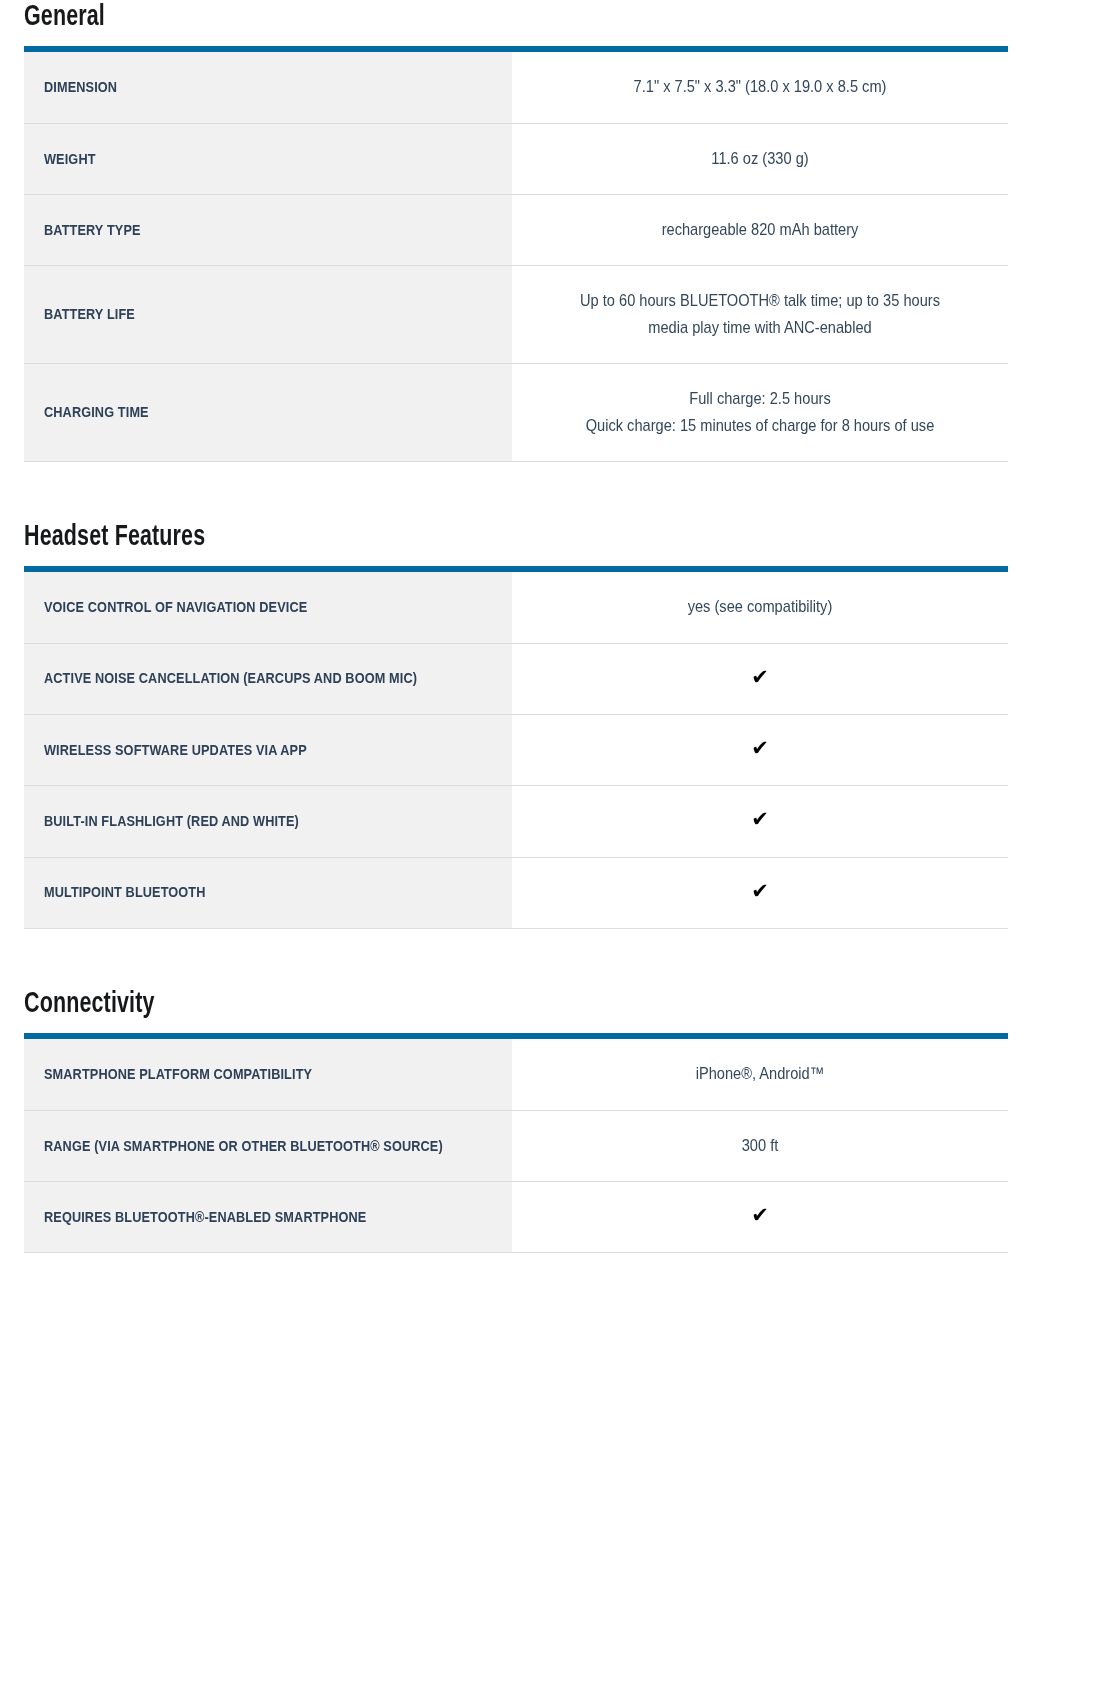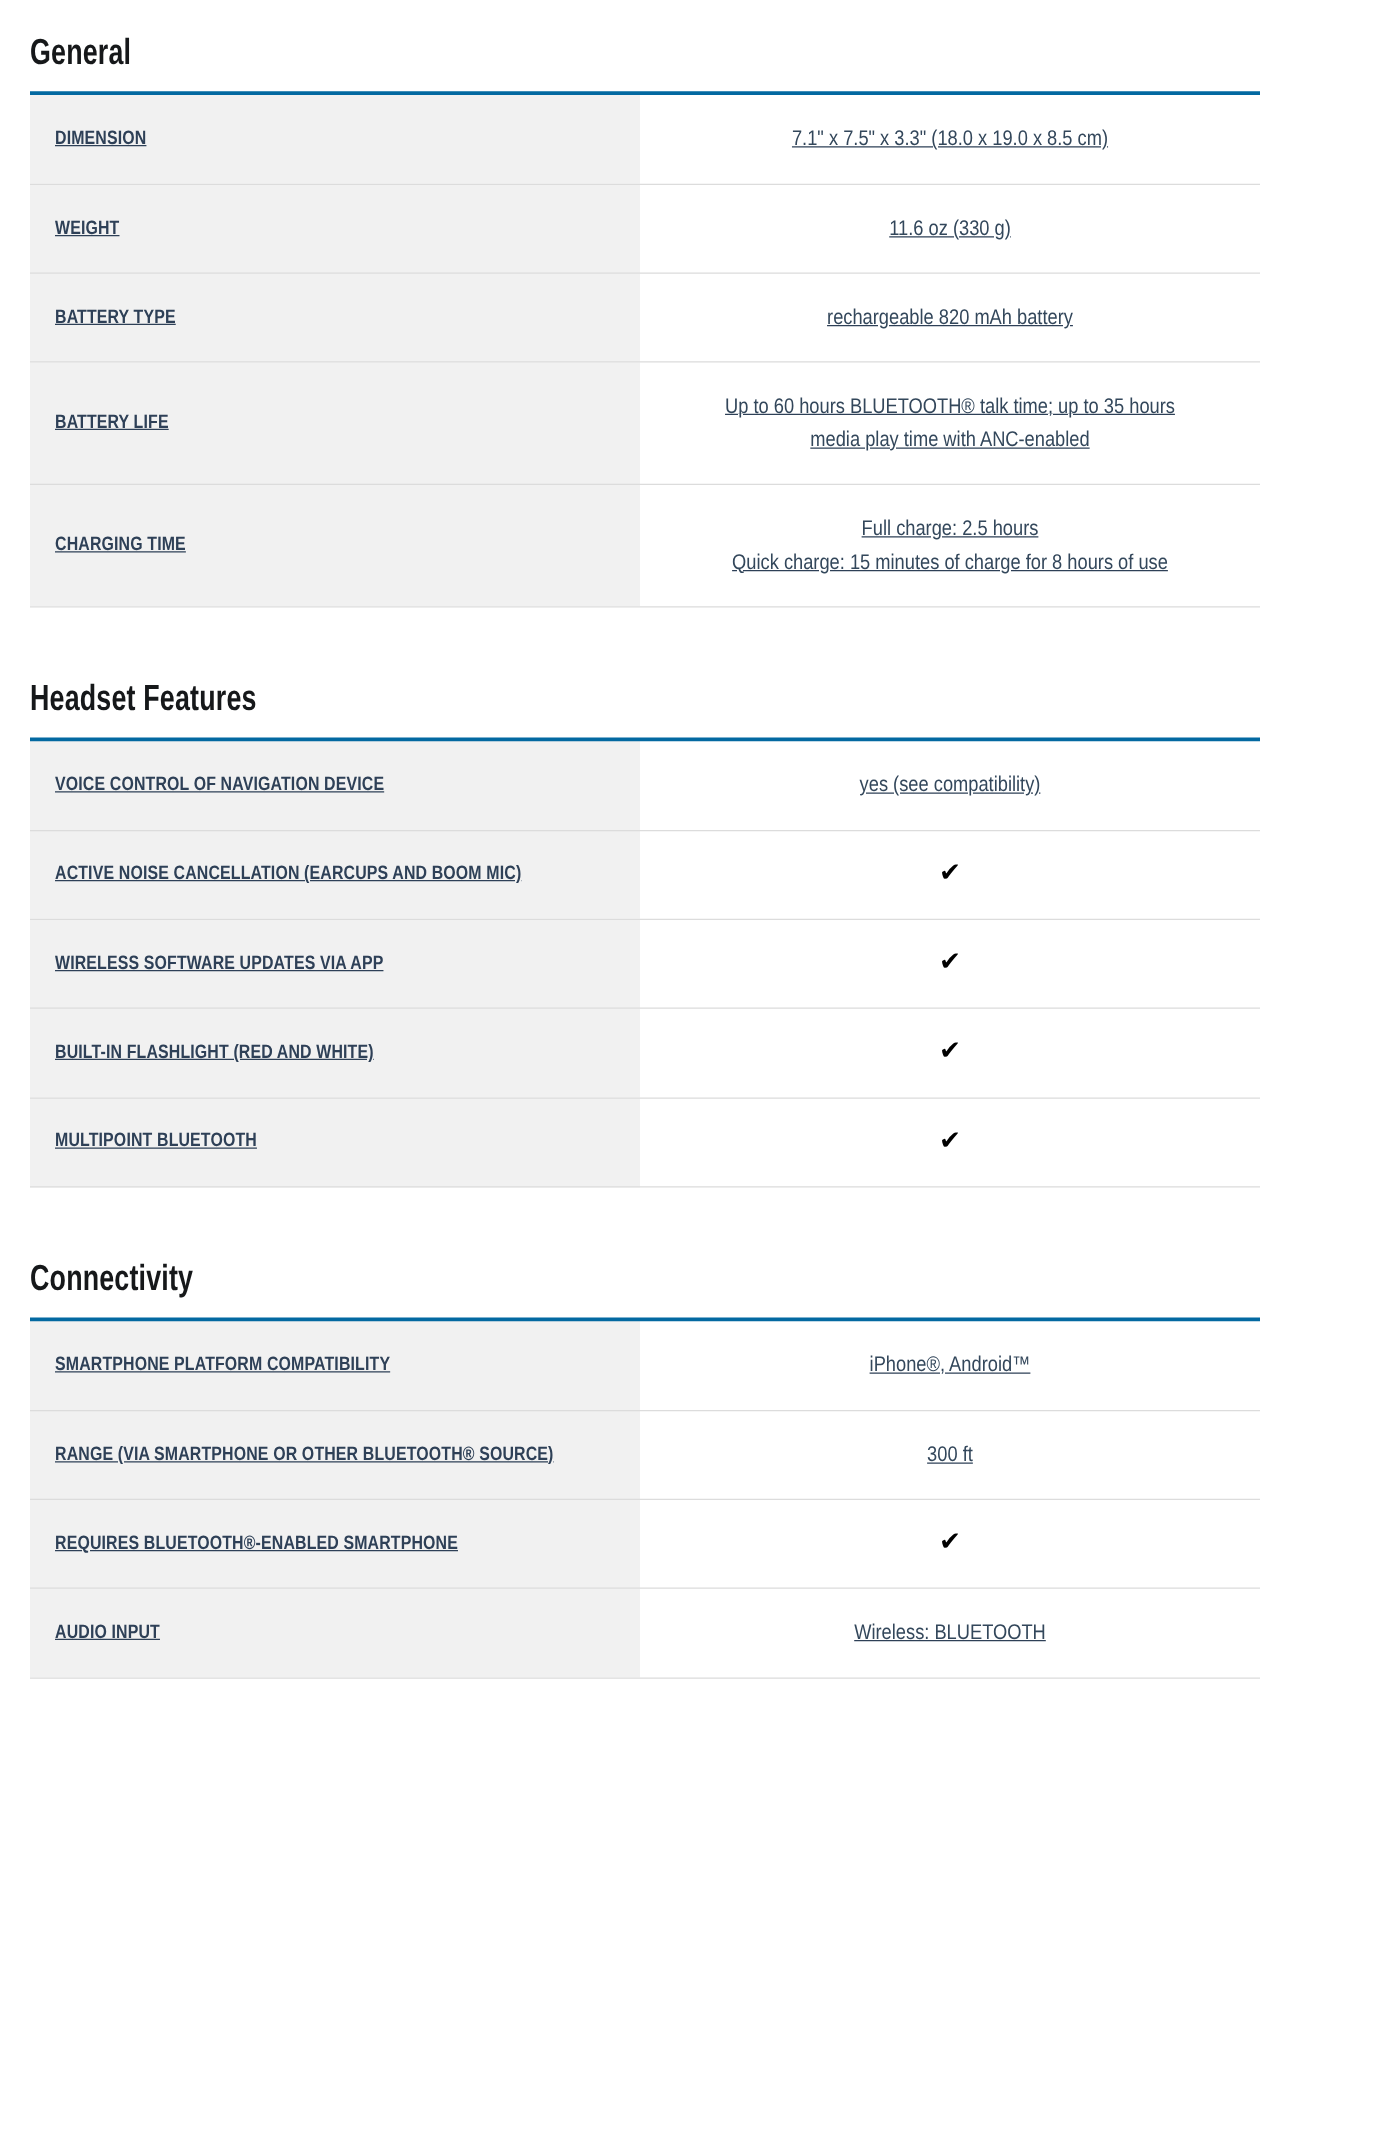--- a/index.html
+++ b/index.html
@@ -12,21 +12,20 @@
     width: 1102px;
     min-height: 1704px;
     font-family: "Liberation Sans", sans-serif;
     color: #2e4057;
     -webkit-font-smoothing: antialiased;
   }
 
   .page {
     width: 921px;
     padding: 0;
-    margin-top: 27px;
   }
 
   .section {
     margin: 0;
   }
 
   .section-heading {
     font-family: "Liberation Sans Narrow", "Liberation Sans", sans-serif;
     font-weight: 700;
     font-size: 29px;
@@ -36,23 +35,22 @@
     margin: 0 0 16px 24px;
     transform: scaleX(0.74);
     transform-origin: left center;
     white-space: nowrap;
   }
 
   .spec-table {
     width: 984px;
     margin: 0 0 0 24px;
     border-collapse: collapse;
-    border-top: 3px solid #0369a1;
+    border-top: 6px solid #0369a1;
     table-layout: fixed;
-    text-decoration: underline;
   }
 
   .spec-table tr {
     border-bottom: 1px solid #dcdcdc;
   }
 
   .spec-table td {
     vertical-align: middle;
     padding: 0;
   }
@@ -217,26 +215,18 @@
               <td class="spec-value">
                 <span class="val">300 ft</span>
               </td>
             </tr>
             <tr>
               <td class="spec-label">
                 <span class="lbl">REQUIRES BLUETOOTH®-ENABLED SMARTPHONE</span>
               </td>
               <td class="spec-value"><span class="checkmark">✔</span></td>
             </tr>
-            <tr>
-              <td class="spec-label">
-                <span class="lbl">AUDIO INPUT</span>
-              </td>
-              <td class="spec-value">
-                <span class="val">Wireless: BLUETOOTH</span>
-              </td>
-            </tr>
           </tbody>
         </table>
       </div>
       <div class="section-gap"></div>
     </div>
 </div>
 
 </body></html>

